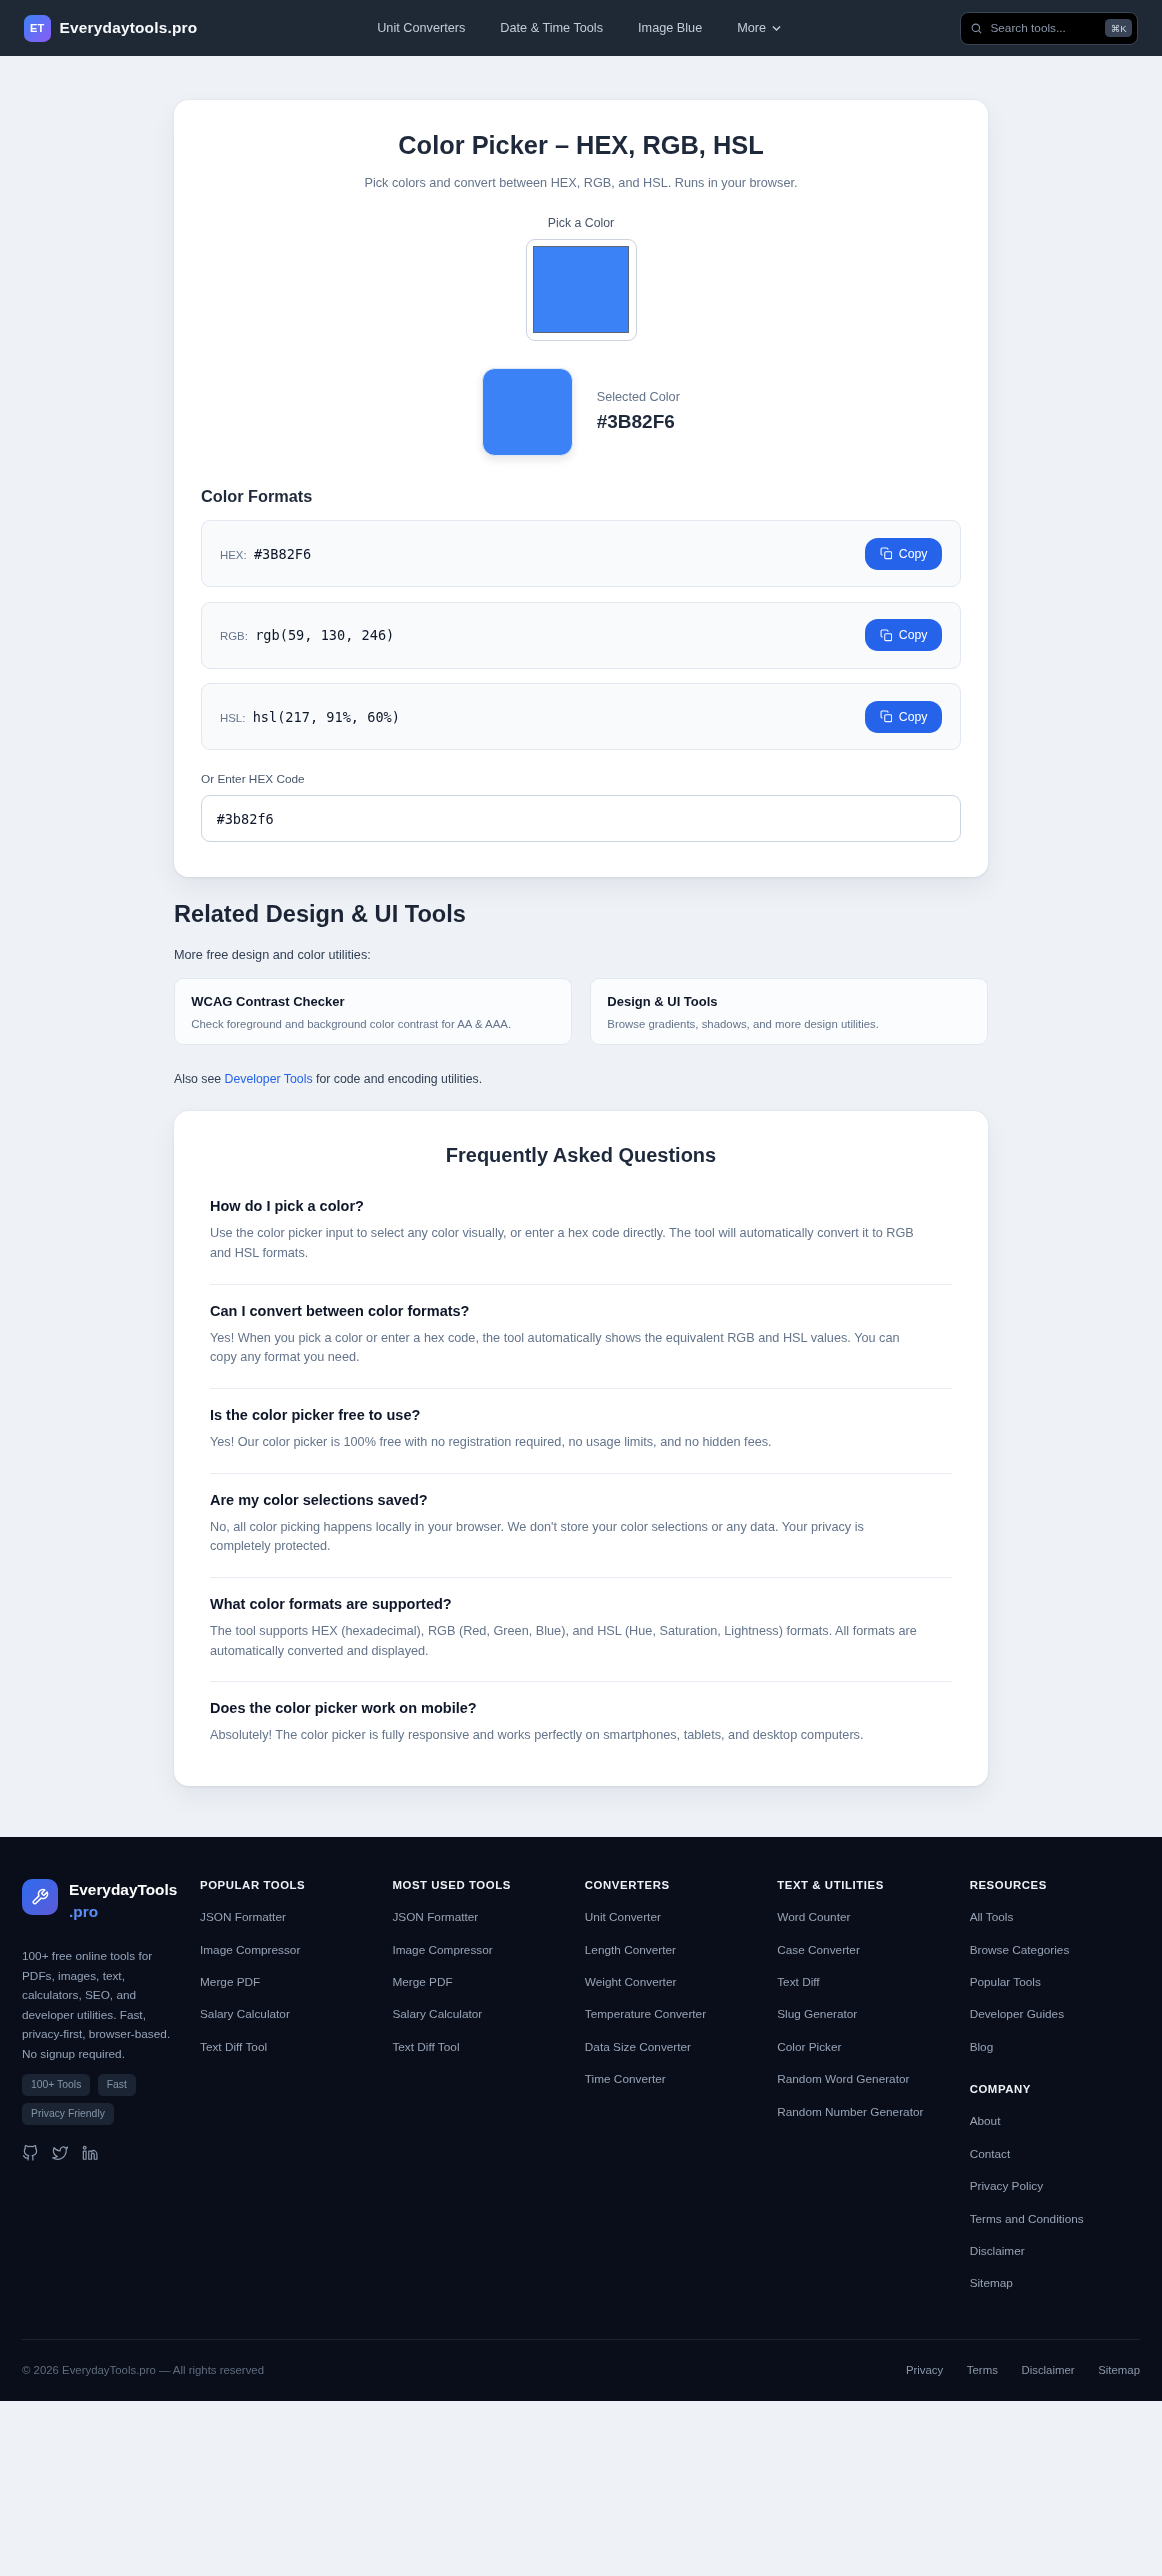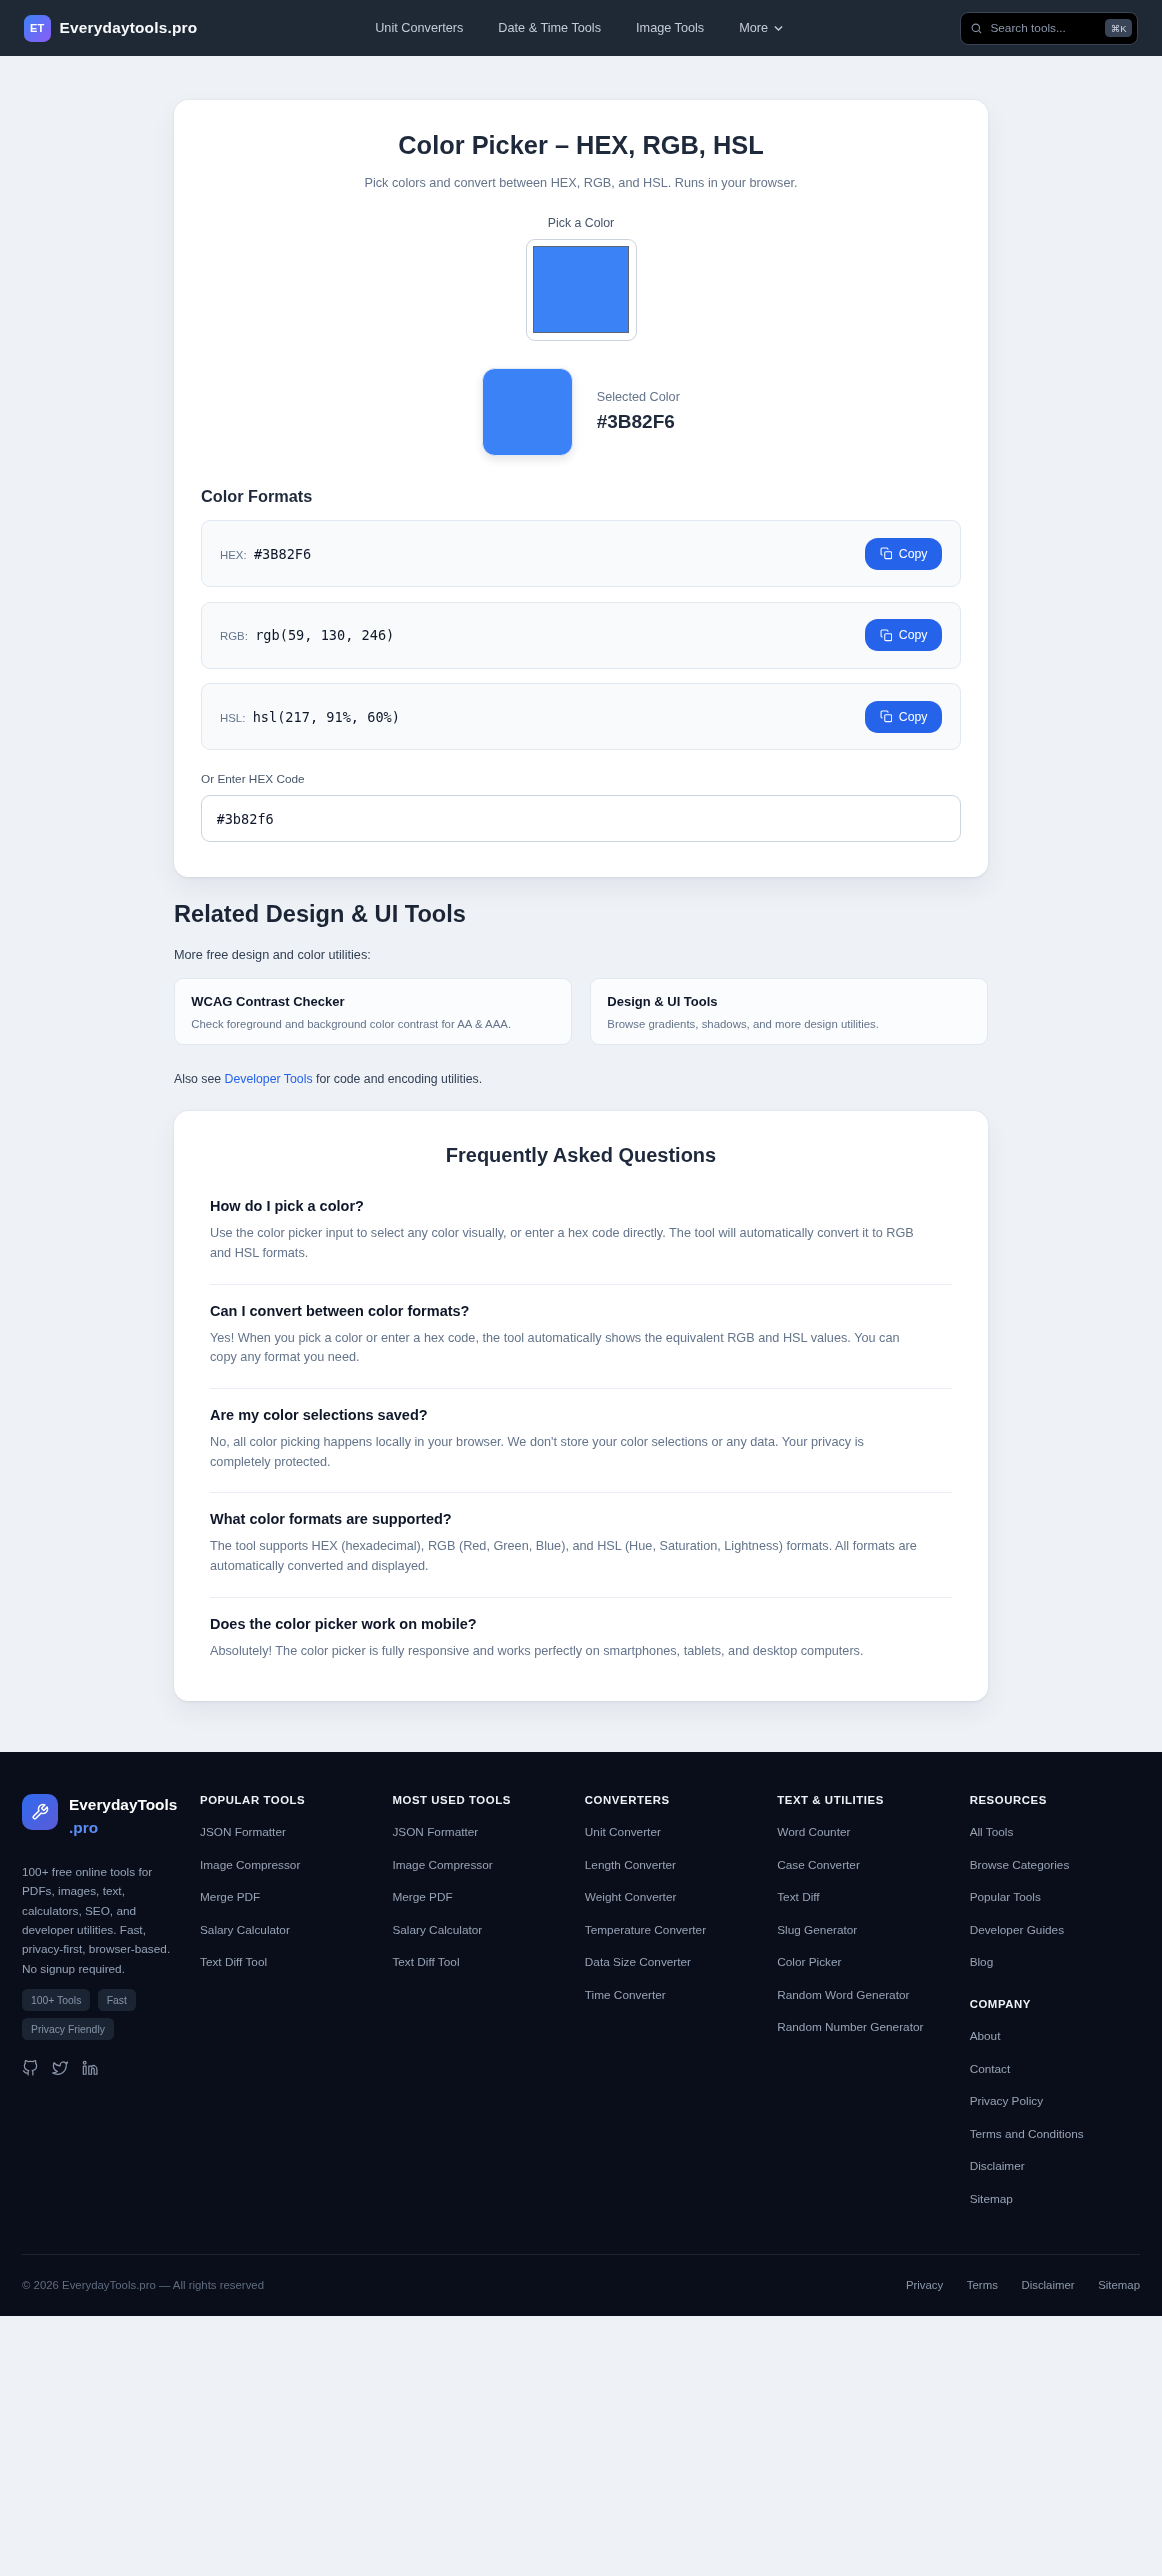--- a/index.html
+++ b/index.html
@@ -100,21 +100,21 @@
 <body>
 
 <header class="site-header">
   <div class="brand">
     <span class="logo-badge">ET</span>
     <span class="brand-name">Everydaytools.pro</span>
   </div>
   <nav class="nav">
     <span class="nav-item">Unit Converters</span>
     <span class="nav-item">Date &amp; Time Tools</span>
-    <span class="nav-item">Image Tools</span>
+    <span class="nav-item">Image Blue</span>
     <span class="nav-item">
       <span>More</span>
       <svg width="9" height="6.4" viewBox="0 0 10 7">
           <polyline points="1,1.5 5,5.5 9,1.5" fill="none" stroke="#c3cbd8" stroke-width="1.6"></polyline>
         </svg>
     </span>
   </nav>
   <div class="search-box">
     <svg width="12.7" height="12.7" viewBox="0 0 24 24" fill="none" stroke="#8b98ab" stroke-width="2">
         <circle cx="11" cy="11" r="7"></circle>
@@ -213,20 +213,24 @@
 
     <div class="faq-item">
       <div class="faq-q">How do I pick a color?</div>
       <div class="faq-a">Use the color picker input to select any color visually, or enter a hex code directly. The tool will automatically convert it to RGB and HSL formats.</div>
     </div>
     <div class="faq-item">
       <div class="faq-q">Can I convert between color formats?</div>
       <div class="faq-a">Yes! When you pick a color or enter a hex code, the tool automatically shows the equivalent RGB and HSL values. You can copy any format you need.</div>
     </div>
     <div class="faq-item">
+      <div class="faq-q">Is the color picker free to use?</div>
+      <div class="faq-a">Yes! Our color picker is 100% free with no registration required, no usage limits, and no hidden fees.</div>
+    </div>
+    <div class="faq-item">
       <div class="faq-q">Are my color selections saved?</div>
       <div class="faq-a">No, all color picking happens locally in your browser. We don't store your color selections or any data. Your privacy is completely protected.</div>
     </div>
     <div class="faq-item">
       <div class="faq-q">What color formats are supported?</div>
       <div class="faq-a">The tool supports HEX (hexadecimal), RGB (Red, Green, Blue), and HSL (Hue, Saturation, Lightness) formats. All formats are automatically converted and displayed.</div>
     </div>
     <div class="faq-item">
       <div class="faq-q">Does the color picker work on mobile?</div>
       <div class="faq-a">Absolutely! The color picker is fully responsive and works perfectly on smartphones, tablets, and desktop computers.</div>

